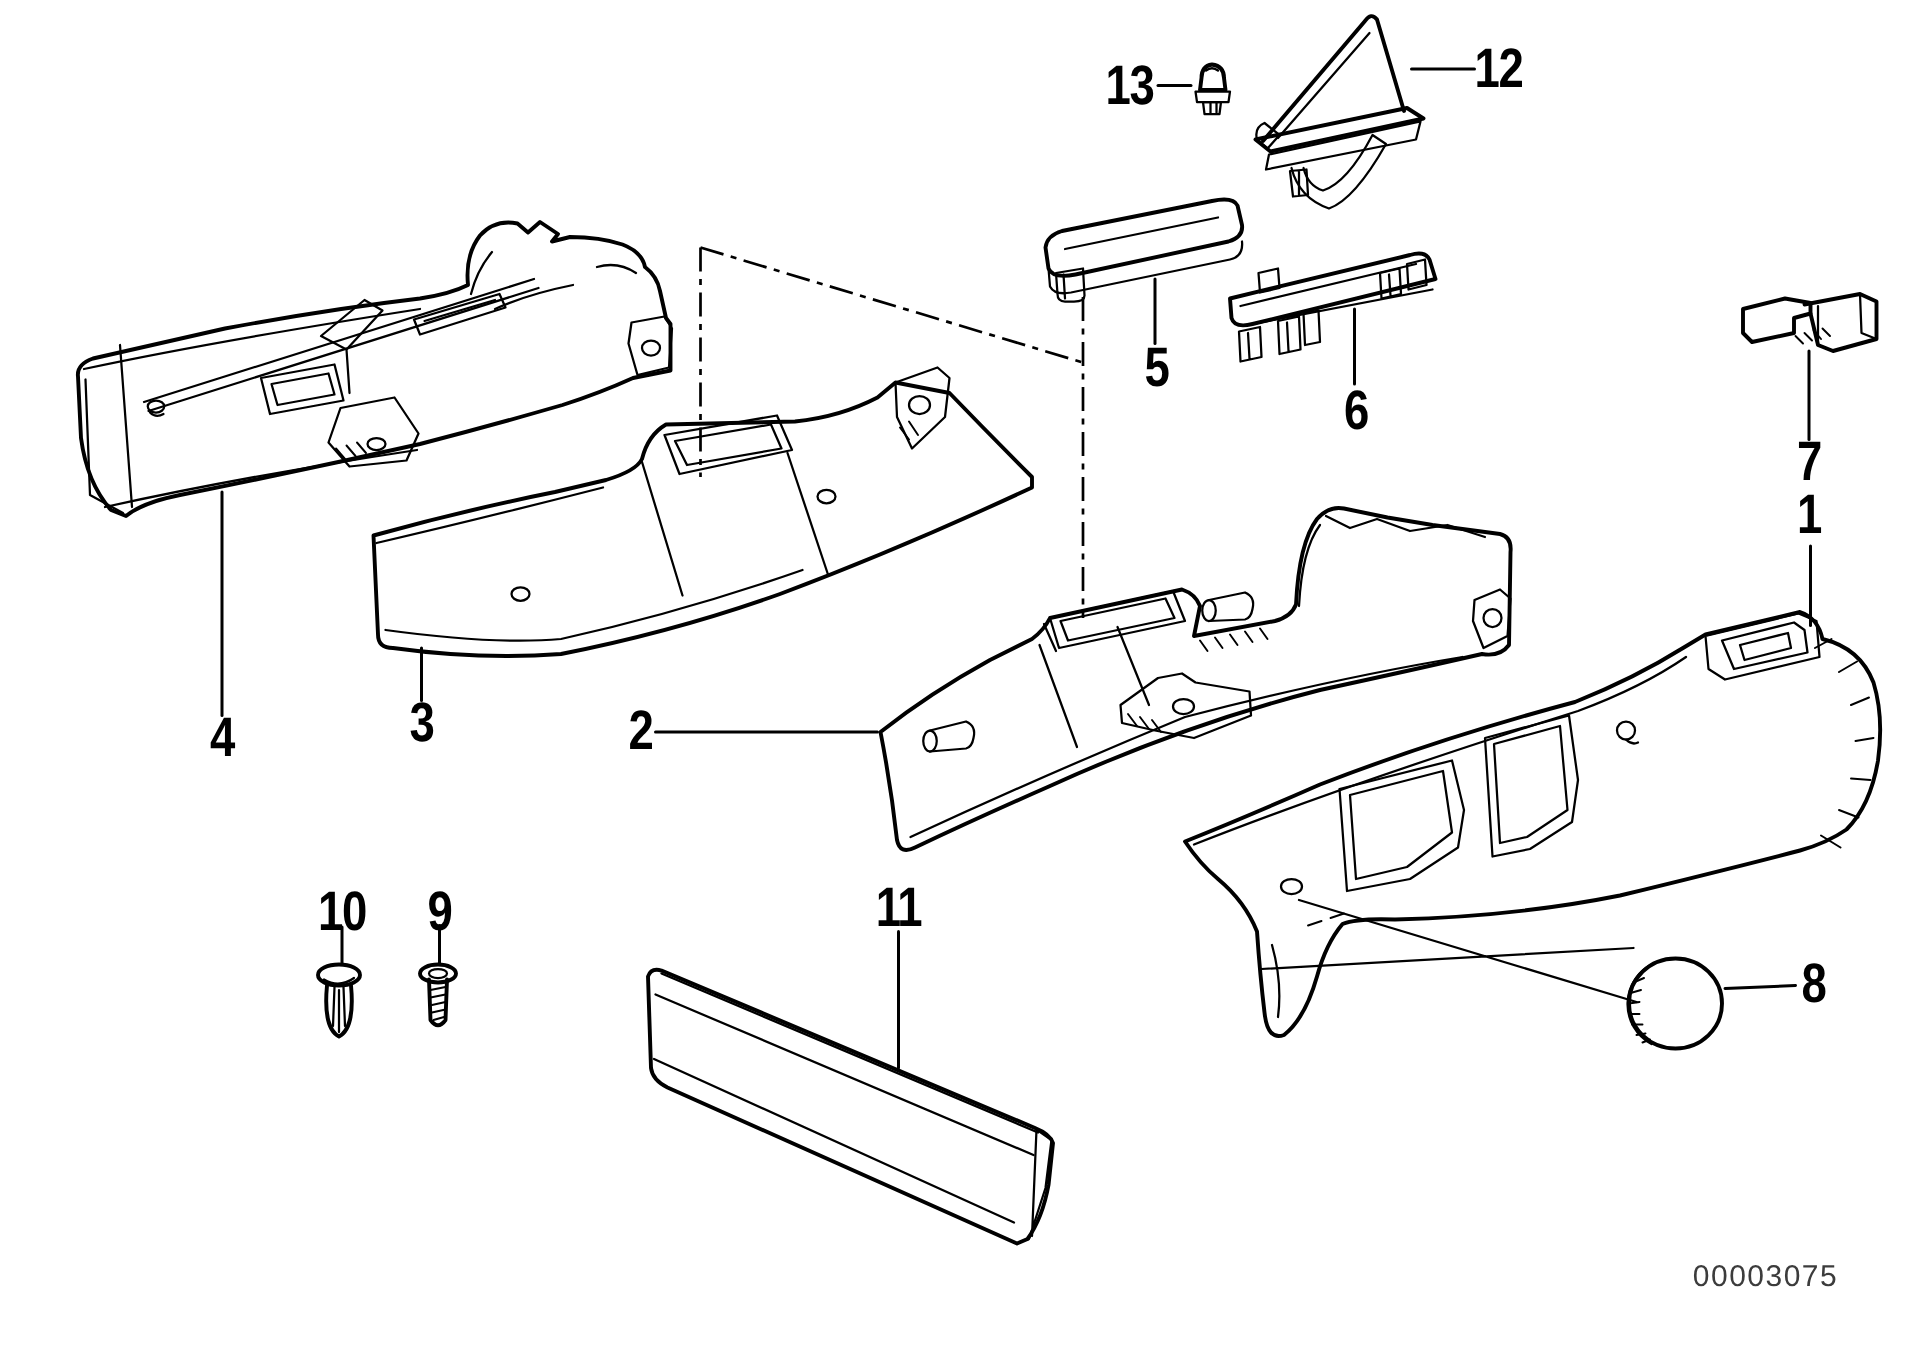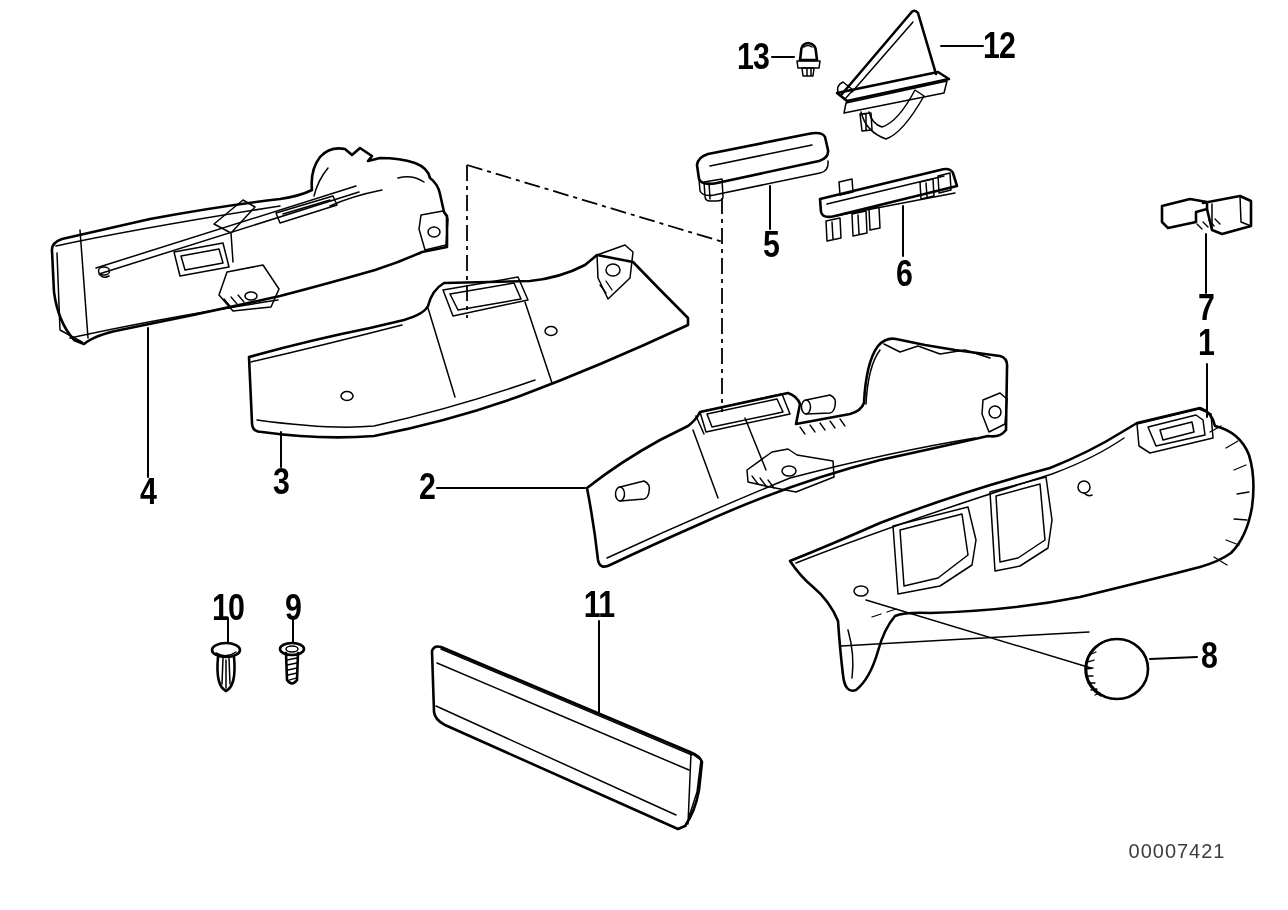--- a/index.html
+++ b/index.html
@@ -190,14 +190,14 @@
   <div class="plabel" style="left:771px;top:226px">5</div>
   <div class="plabel" style="left:904px;top:255px">6</div>
   <div class="plabel" style="left:1206px;top:289px">7</div>
   <div class="plabel" style="left:1209px;top:637px">8</div>
   <div class="plabel" style="left:293px;top:589px">9</div>
   <div class="plabel" style="left:228px;top:589px">10</div>
   <div class="plabel" style="left:599px;top:586px">11</div>
   <div class="plabel" style="left:999px;top:27px">12</div>
   <div class="plabel" style="left:753px;top:38px">13</div>
 
-  <div class="docnum" style="left:1177px;top:841px">00007421</div>
+  <div class="docnum" style="left:1177px;top:841px">00003075</div>
 </div>
 
 </body></html>

